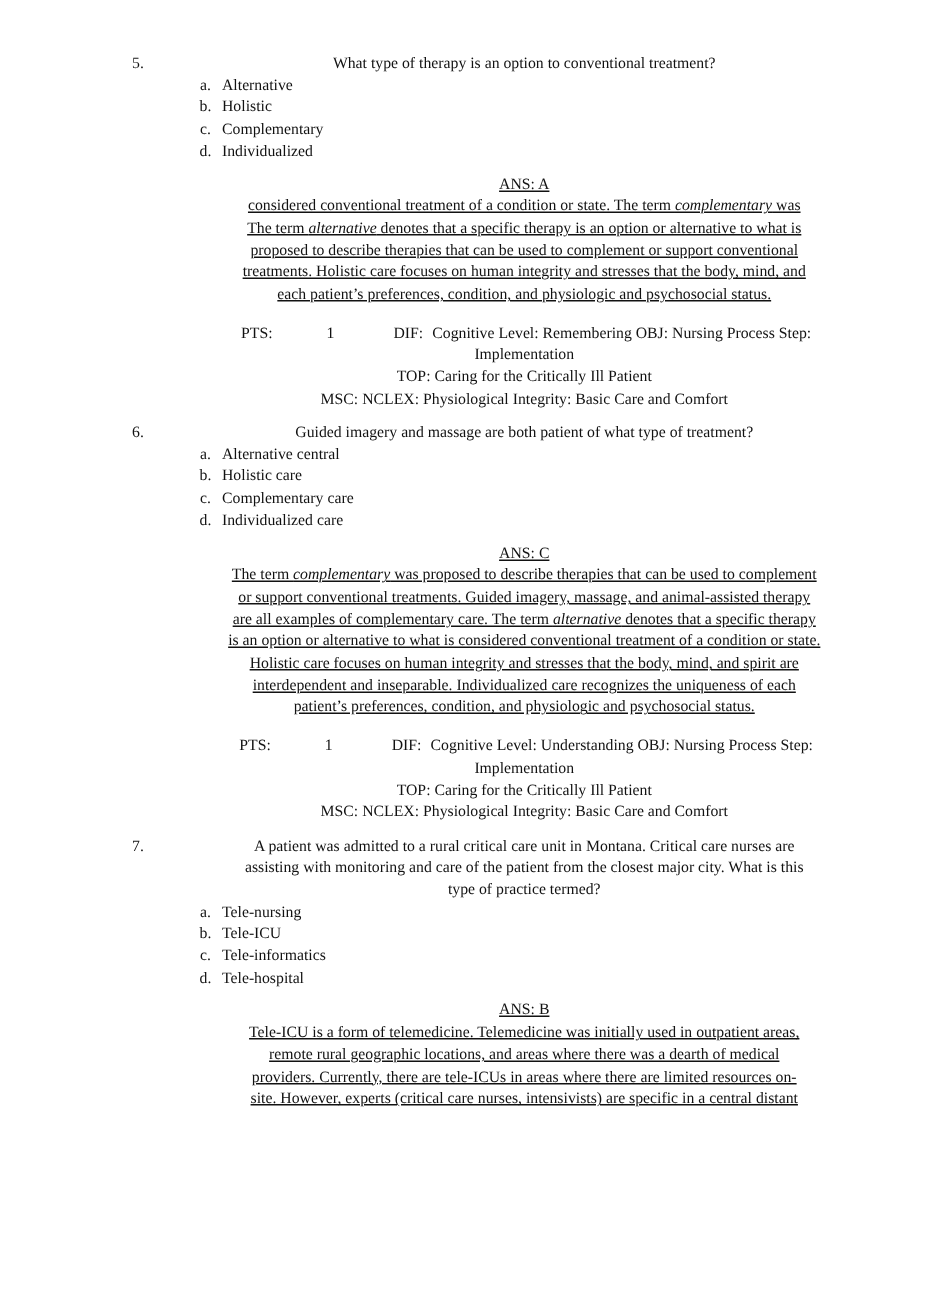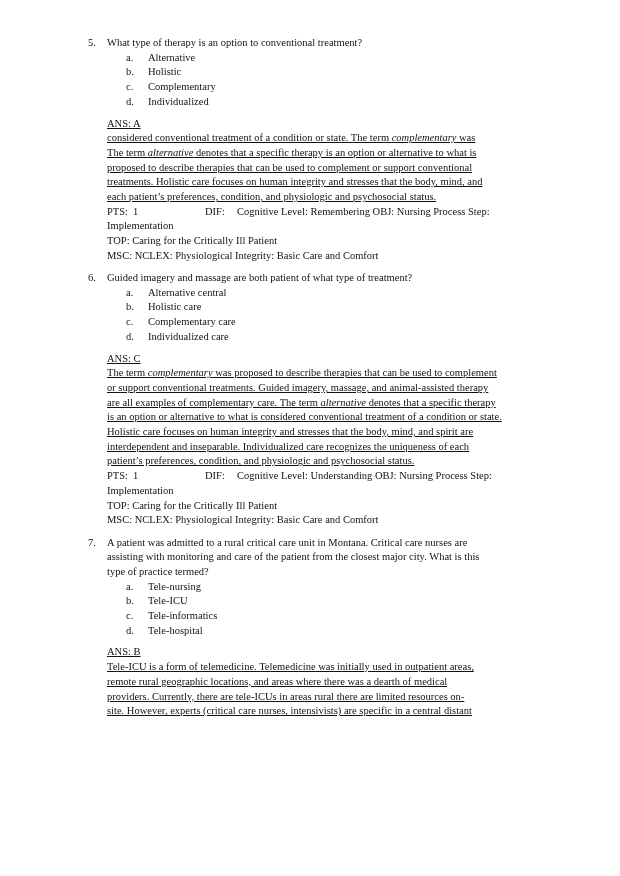--- a/index.html
+++ b/index.html
@@ -21,31 +21,31 @@
     color: #121212;
   }
   .line { white-space: nowrap; }
   .question + .question { margin-top: 7.5px; }
   .q-row { display: flex; }
   .q-num {
     flex: none;
     width: 19px;
     white-space: nowrap;
   }
-  .q-body { width: 492px; }
+  .q-body { width: 492px; text-align: center; }
   .opt { display: flex; }
   .opt-letter {
     flex: none;
     margin-left: 19px;
     width: 22px;
     white-space: nowrap;
   }
   .opt-text { white-space: nowrap; }
   .answer-block { margin-top: 7px; text-decoration: underline; }
-  .tag-block { }
+  .tag-block { margin-top: 11px; }
   .pts-label  { display: inline-block; width: 26px; }
   .pts-value  { display: inline-block; width: 72px; }
   .dif-label  { display: inline-block; width: 32px; }
   i { font-style: italic; }
 </style>
 </head>
 <body>
 
 <main class="page">
   <div id="questions">
@@ -179,21 +179,21 @@
   <div class="opt">
     <span class="opt-letter">d.</span>
     <span class="opt-text">Tele-hospital</span>
   </div>
 </div>
         <div class="answer-block">
           <div class="line answer">ANS: B</div>
           <div class="rationale">
                 <div class="line">Tele-ICU is a form of telemedicine. Telemedicine was initially used in outpatient areas,</div>
                 <div class="line">remote rural geographic locations, and areas where there was a dearth of medical</div>
-                <div class="line">providers. Currently, there are tele-ICUs in areas rural there are limited resources on-</div>
+                <div class="line">providers. Currently, there are tele-ICUs in areas where there are limited resources on-</div>
                 <div class="line">site. However, experts (critical care nurses, intensivists) are specific in a central distant</div>
               </div>
         </div>
 
       </div>
     </div>
   </section>
 </div>
 </main>
 

